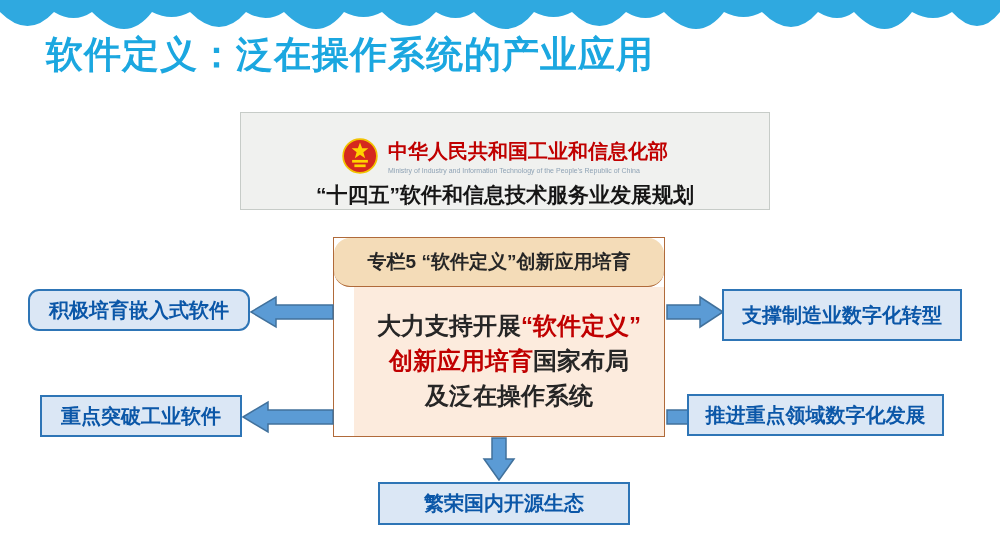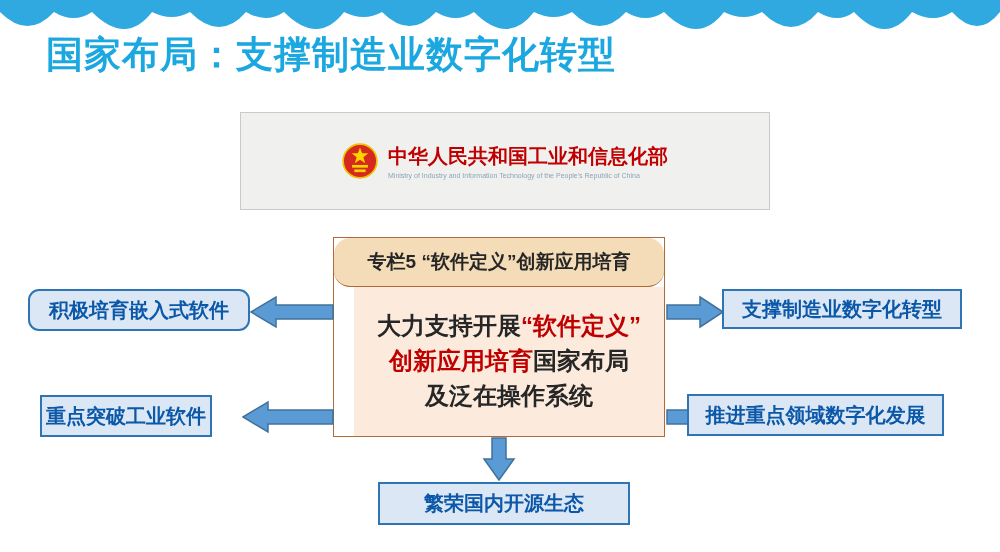--- a/index.html
+++ b/index.html
@@ -16,21 +16,21 @@
   .slide-title {
     position:absolute; left:46px; top:30px;
     font-size:37px; font-weight:bold; color:#1ba7e0; letter-spacing:1px;
     white-space:nowrap;
   }
 
   
   .ministry-box {
     position:absolute; left:240px; top:112px; width:530px; height:98px;
     background:#f0f1ef; border:1px solid #c7ccc8; box-sizing:border-box;
-    display:flex; flex-direction:column; align-items:center; justify-content:center;
+    display:flex; flex-direction:column; align-items:center; justify-content:flex-end;
     gap:7px;
   }
   .ministry-head { display:flex; align-items:center; gap:10px; }
   .ministry-names { display:flex; flex-direction:column; }
   .ministry-cn { color:#c00000; font-weight:bold; font-size:20px; white-space:nowrap; }
   .ministry-en { color:#8fa3b5; font-size:7px; margin-top:2px; white-space:nowrap; }
   .plan-text { font-size:21px; font-weight:bold; color:#151515; white-space:nowrap; }
 
   
   .spotlight {
@@ -54,57 +54,58 @@
   .spot-body .red { color:#c00000; }
 
   
   .outcome {
     position:absolute; background:#dbe7f5; border:2px solid #2e75b6;
     box-sizing:border-box;
     display:flex; align-items:center; justify-content:center;
     font-size:20px; font-weight:bold; color:#0b57a8; white-space:nowrap;
   }
   .out-left-top     { left:28px;  top:289px; width:222px; height:42px;border-radius:11px; }
-  .out-left-bottom  { left:40px;  top:395px; width:172px; height:42px; }
-  .out-right-top    { left:722px; top:289px; width:240px; height:40px; }
+  .out-left-bottom  { left:40px;  top:395px; width:202px; height:42px; }
+  .out-right-top    { left:722px; top:289px; width:240px; height:52px; }
   .out-right-bottom { left:687px; top:394px; width:257px; height:42px; }
   .out-bottom       { left:378px; top:482px; width:252px; height:43px; }
 
   
   .arrow { position:absolute; }
   .arr-left-top    { left:250px; top:294px; }
   .arr-left-bottom { left:242px; top:399px; }
   .arr-right-top   { left:666px; top:294px; }
   .arr-right-bottom{ left:666px; top:399px; }
   .arr-down        { left:481px; top:437px; }
 </style>
 </head>
 <body>
 
 <div class="cloud-banner">
   <svg width="1000" height="46" viewBox="0 0 1000 46">
     <path fill="#2fa9e0" d="M0,0 H1000 V12 Q978,40 952,12 Q934,24 912,12 Q886,46 854,12 Q838,24 818,12 Q792,42 762,12 Q744,22 724,12 Q698,46 664,12 Q646,24 626,12 Q600,40 572,12 Q554,22 534,12 Q508,46 474,12 Q456,24 436,12 Q410,40 382,12 Q364,22 344,12 Q318,46 284,12 Q266,24 246,12 Q220,42 190,12 Q172,22 152,12 Q126,46 92,12 Q74,24 54,12 Q28,40 0,12 Z"></path>
   </svg>
 </div>
 
-<div class="slide-title">国家布局：支撑制造业数字化转型</div>
+<div class="slide-title">软件定义：泛在操作系统的产业应用</div>
 
 <div class="ministry-box">
   <div class="ministry-head">
     <svg width="36" height="36" viewBox="0 0 32 32">
       <circle cx="16" cy="16" r="15" fill="#d5281e" stroke="#f2c200" stroke-width="1.5"></circle>
       <polygon points="16,4 17.9,9.2 23.4,9.2 19,12.6 20.6,18 16,14.8 11.4,18 13,12.6 8.6,9.2 14.1,9.2" fill="#ffd300"></polygon>
       <rect x="9" y="19.5" width="14" height="2.4" fill="#ffd300"></rect>
       <rect x="11" y="23.5" width="10" height="2.4" fill="#ffd300"></rect>
     </svg>
     <div class="ministry-names">
       <span class="ministry-cn">中华人民共和国工业和信息化部</span>
       <span class="ministry-en">Ministry of Industry and Information Technology of the People's Republic of China</span>
     </div>
   </div>
+  <div class="plan-text">“十四五”软件和信息技术服务业发展规划</div>
 </div>
 
 <div class="spotlight">
   <div class="spot-header">专栏5 “软件定义”创新应用培育</div>
   <div class="spot-body">
     <div><span>大力支持开展</span><span class="red">“软件定义”</span></div>
     <div><span class="red">创新应用培育</span><span>国家布局</span></div>
     <div><span>及泛在操作系统</span></div>
   </div>
 </div>

